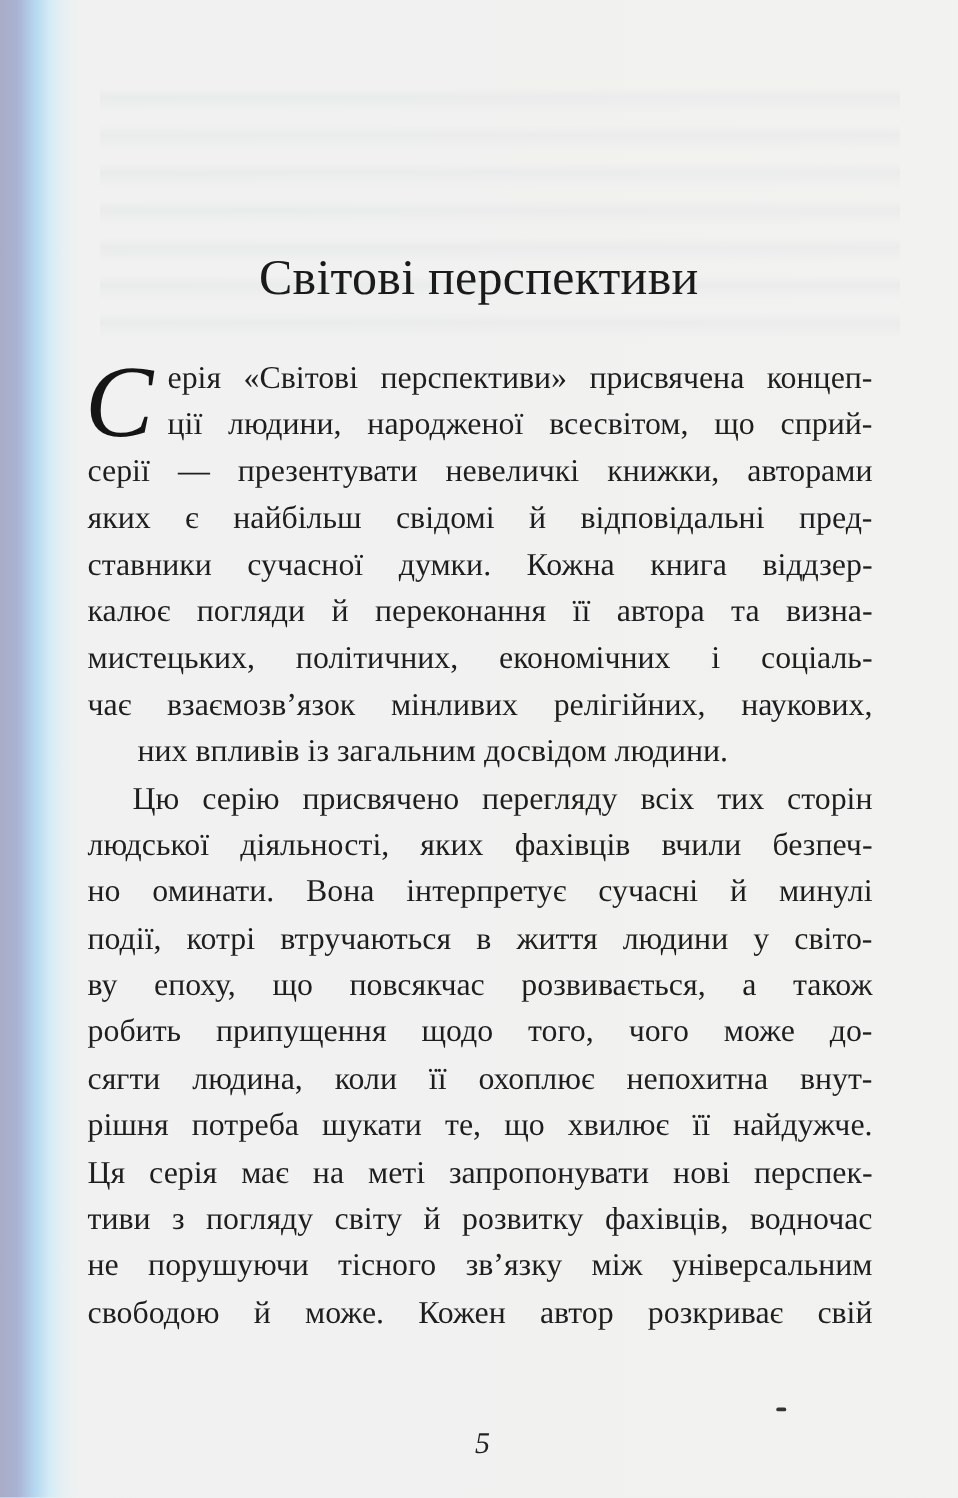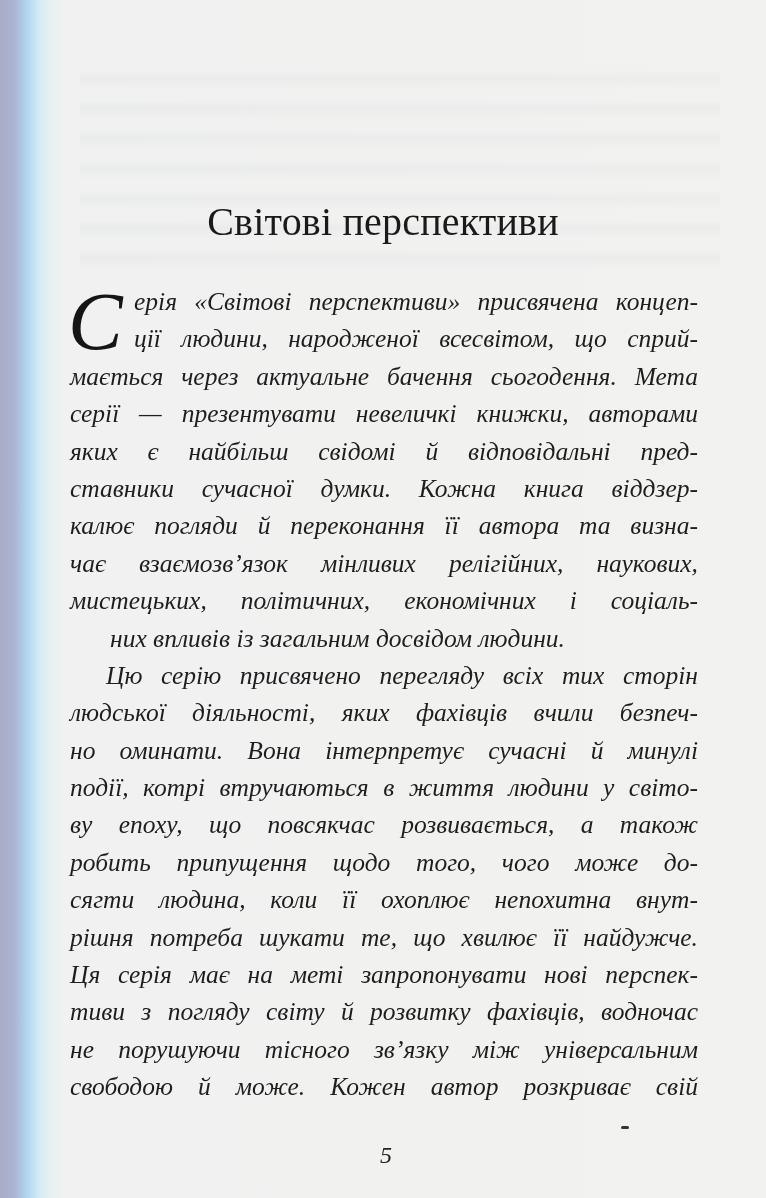--- a/index.html
+++ b/index.html
@@ -62,21 +62,20 @@
     width: 628px;
     font-size: 25.5px;
     line-height: 37.4px;
   }
   .line {
     display: block;
     white-space: nowrap;
     text-align: justify;
     text-align-last: justify;
     height: 37.4px;
-    font-style: italic;
   }
   .line.last {
     text-align-last: left;
     margin-left: 40px;
   }
   .line.indent {
     padding-left: 36px;
   }
   .line.dropcap-indent {
     padding-left: 64px;
@@ -115,27 +114,26 @@
   <div class="bleed"></div>
 
   <h1 class="title" style="margin:0;font-weight:normal;">Світові перспективи</h1>
 
   <div class="text-block">
     <span class="dropcap">С</span>
 
     <div>
       <span class="line dropcap-indent">ерія «Світові перспективи» присвячена концеп-</span>
       <span class="line dropcap-indent">ції людини, народженої всесвітом, що сприй-</span>
-      <span class="line">мається через актуальне бачення сьогодення. Мета</span>
       <span class="line">серії — презентувати невеличкі книжки, авторами</span>
       <span class="line">яких є найбільш свідомі й відповідальні пред-</span>
       <span class="line">ставники сучасної думки. Кожна книга віддзер-</span>
       <span class="line">калює погляди й переконання її автора та визна-</span>
+      <span class="line">мистецьких, політичних, економічних і соціаль-</span>
       <span class="line">чає взаємозв’язок мінливих релігійних, наукових,</span>
-      <span class="line">мистецьких, політичних, економічних і соціаль-</span>
       <span class="line last">них впливів із загальним досвідом людини.</span>
     </div>
 
     <div>
       <span class="line indent">Цю серію присвячено перегляду всіх тих сторін</span>
       <span class="line">людської діяльності, яких фахівців вчили безпеч-</span>
       <span class="line">но оминати. Вона інтерпретує сучасні й минулі</span>
       <span class="line">події, котрі втручаються в життя людини у світо-</span>
       <span class="line">ву епоху, що повсякчас розвивається, а також</span>
       <span class="line">робить припущення щодо того, чого може до-</span>

